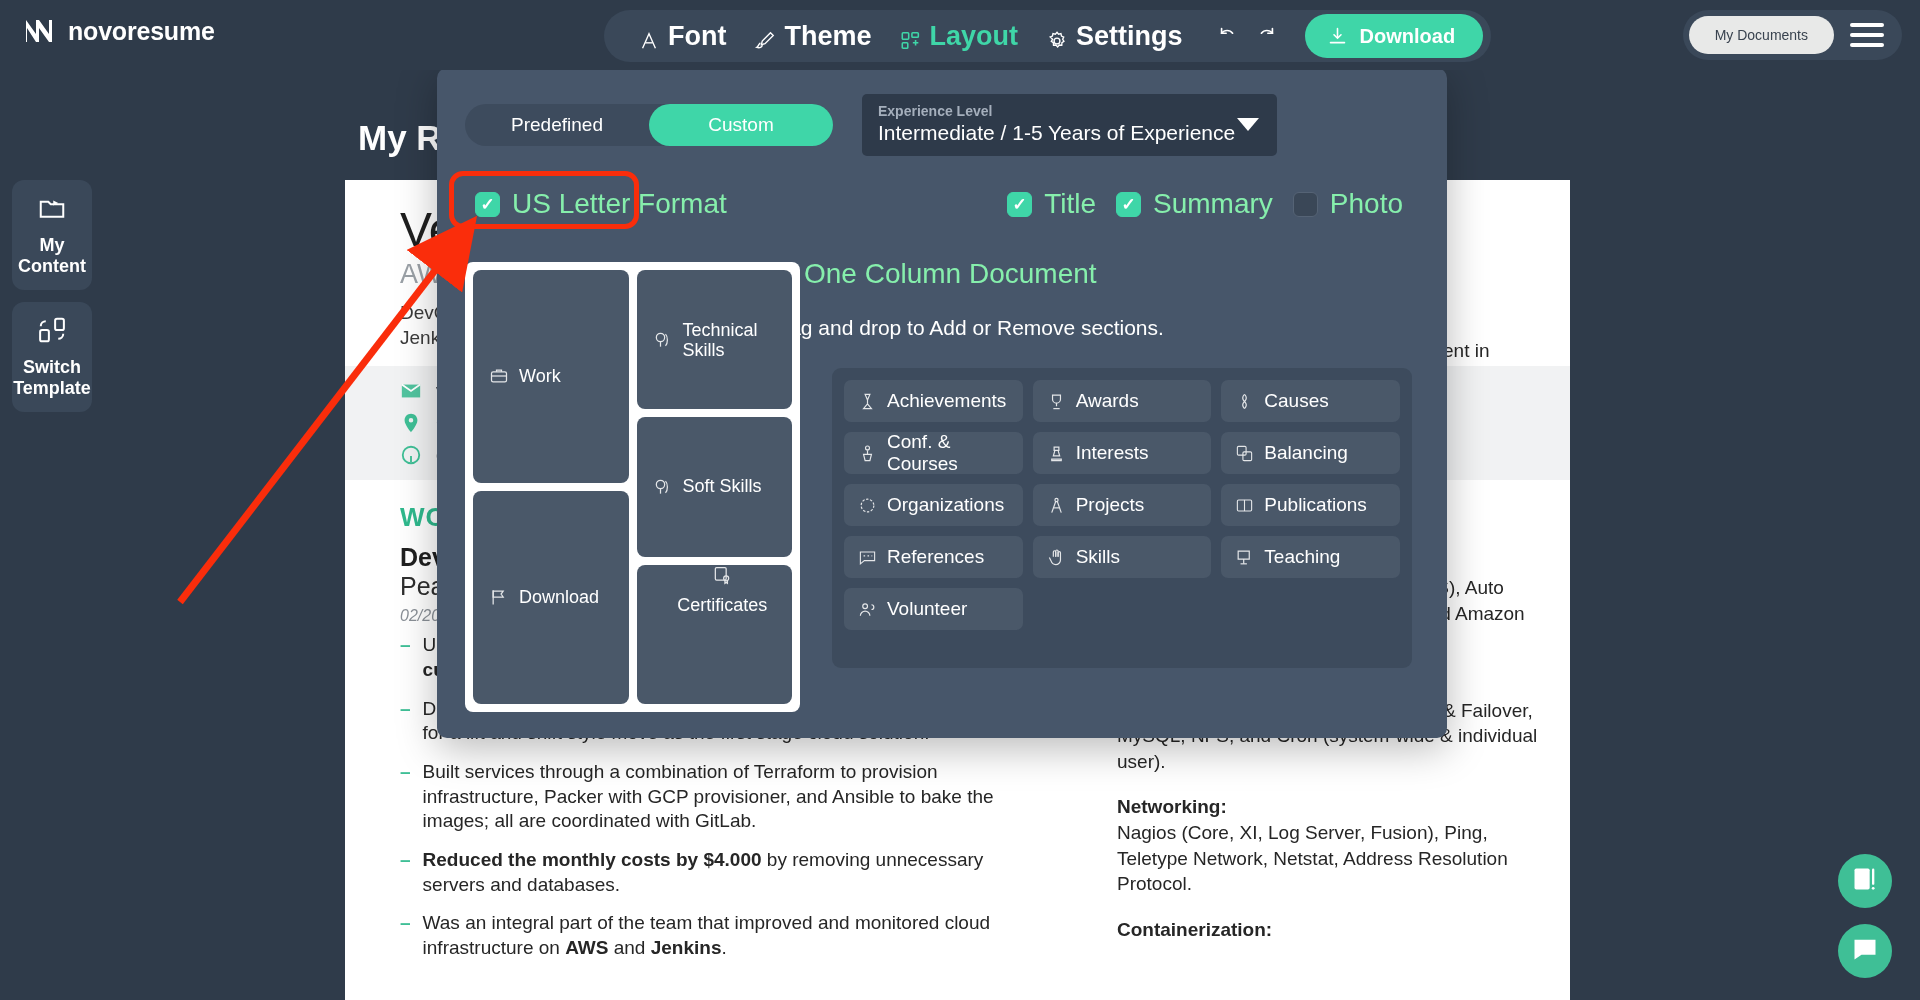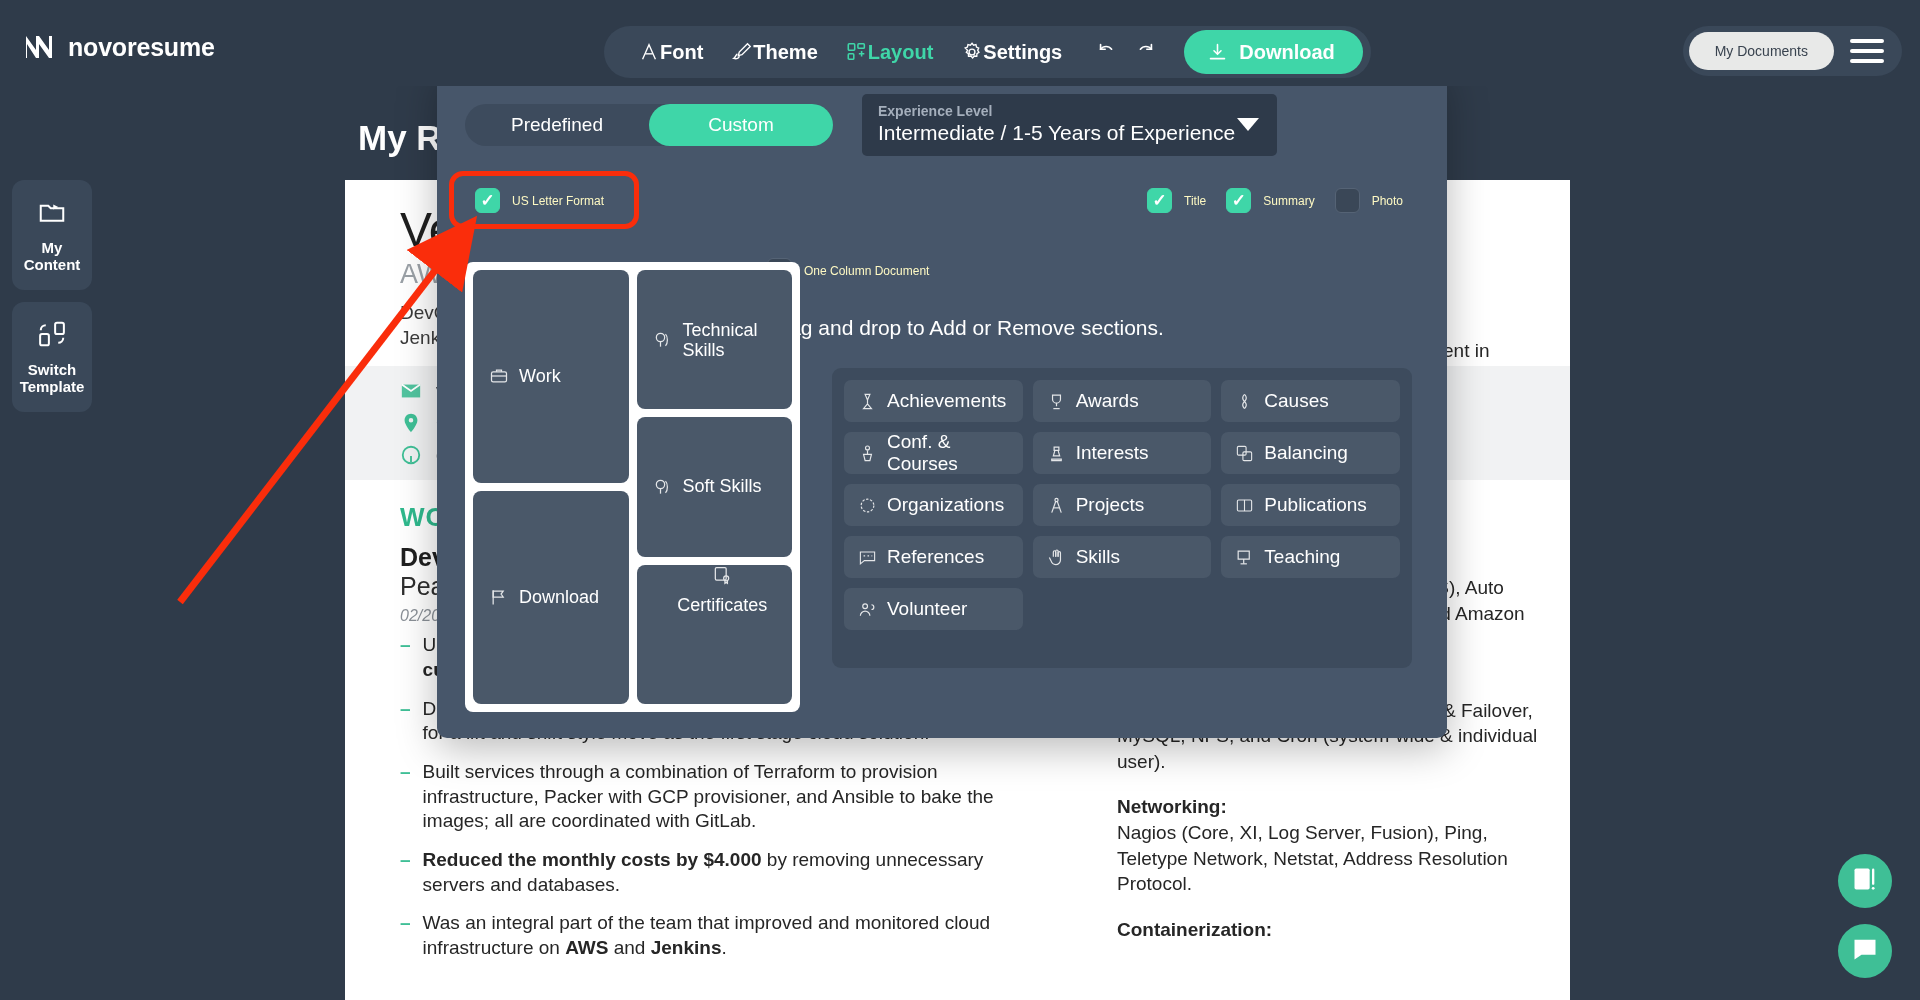--- a/index.html
+++ b/index.html
@@ -5,50 +5,50 @@
   * { box-sizing: border-box; margin: 0; padding: 0; }
   html, body {
     width: 1920px; height: 1000px;
     overflow: hidden;
     background: #2f3b4a;
     font-family: "Liberation Sans", sans-serif;
   }
   #root { position: relative; width: 1920px; height: 1000px; background: #2f3b4a; }
 
   
-  .topbar { position: absolute; left:0; top:0; width:1920px; height:70px; background:#2f3b4a; z-index:40;margin-top:16px; }
+  .topbar { position: absolute; left:0; top:0; width:1920px; height:70px; background:#2f3b4a; z-index:40; }
   .brand { position:absolute; left:22px; top:14px; display:flex; align-items:center; gap:12px; }
   .brand-logo { width:34px; height:34px; }
   .brand-name { color:#ffffff; font-size:25px; font-weight:700; letter-spacing:-0.2px; }
 
   .toolbar {
     position:absolute; left:604px; top:10px; height:52px;
     background:#3a4859; border-radius:26px;
     display:flex; align-items:center; padding:0 8px 0 22px; gap:4px;
   }
-  .tb-item { display:flex; align-items:flex-start; padding:6px 12px; color:#ffffff; font-size:20px; font-weight:700; cursor:pointer; border-radius:18px; }
+  .tb-item { display:flex; align-items:flex-end; gap:8px; padding:6px 12px; color:#ffffff; font-size:27px; font-weight:700; cursor:pointer; border-radius:18px; }
   .tb-item.active { color:#3fd6a8; }
   .tb-icon { width:22px; height:22px; display:inline-flex; align-items:center; justify-content:center; }
   .tb-undo { display:flex; align-items:center; gap:16px; padding:0 10px 0 18px; }
   .dl-btn {
     display:flex; align-items:center; gap:11px;
     background:#3fd6a8; color:#ffffff; border:none;
     height:44px; padding:0 28px 0 22px; border-radius:22px;
     font-size:20px; font-weight:700; cursor:pointer; margin-left:14px;
   }
 
   .rightgroup { position:absolute; right:18px; top:10px; height:50px; background:#3a4859; border-radius:25px; display:flex; align-items:center; gap:14px; padding:0 16px 0 6px; }
   .mydocs { background:#e8e9e8; color:#39434f; border:none; border-radius:22px; height:38px; padding:0 26px; font-size:14px; font-weight:500; cursor:pointer; }
   .hamburger { display:flex; flex-direction:column; gap:6px; cursor:pointer; padding:4px 2px; }
   .hamburger span { display:block; width:34px; height:4px; background:#ffffff; border-radius:2px; }
 
   
   .rail { position:absolute; left:12px; top:180px; display:flex; flex-direction:column; gap:12px; z-index:20; }
   .rail-btn { width:80px; height:110px; background:#3a4859; border-radius:12px; display:flex; flex-direction:column; align-items:center; justify-content:center; gap:8px; cursor:pointer; }
-  .rail-btn .lbl { color:#ffffff; font-size:15px; font-weight:600; line-height:1.15; text-align:center; }
+  .rail-btn .lbl { color:#ffffff; font-size:18px; font-weight:600; line-height:1.15; text-align:center; }
 
   
   .pagearea { position:absolute; left:0; top:70px; width:1920px; height:930px; overflow:hidden; }
   .page-title { position:absolute; left:358px; top:48px; color:#ffffff; font-size:35px; font-weight:700; }
   .progress-pill { position:absolute; left:1370px; top:122px; height:44px; width:160px; background:#3a4859; border-radius:22px; display:flex; align-items:center; gap:14px; padding:0 12px 0 18px; }
   .progress-circle { width:30px; height:30px; border-radius:50%; border:2px solid #6b7888; color:#c7cfd9; font-size:16px; display:flex; align-items:center; justify-content:center; }
   .toggle { width:58px; height:28px; background:#252e3a; border-radius:14px; position:relative; cursor:pointer; }
   .toggle .knob { position:absolute; left:3px; top:3px; width:22px; height:22px; border-radius:50%; background:#ffffff; }
 
   .doc { position:absolute; left:345px; top:110px; width:1225px; height:830px; background:#ffffff; color:#1f1f1f; overflow:hidden; }
@@ -85,21 +85,21 @@
     background:#2e3a4a; border-radius:5px; padding:9px 16px; cursor:pointer;
   }
   .explevel .cap { color:#a5afbc; font-size:14px; font-weight:700; }
   .explevel .val { color:#ffffff; font-size:21px; font-weight:500; margin-top:2px; }
   .caret { position:absolute; right:18px; top:24px; width:0; height:0; border-left:11px solid transparent; border-right:11px solid transparent; border-top:13px solid #ffffff; }
 
   .chk { display:flex; align-items:center; gap:12px; cursor:pointer; }
   .box { width:25px; height:25px; border-radius:6px; background:#3a4757; border:1px solid #556375; display:flex; align-items:center; justify-content:center; }
   .box.on { background:#3fd6a8; border-color:#3fd6a8; }
   .box.on::after { content:"✓"; color:#ffffff; font-size:17px; font-weight:700; line-height:1; }
-  .chk .t { color:#fef9c3; font-size:12px; }
+  .chk .t { color:#86efac; font-size:28px; }
 
   .usletter { position:absolute; left:38px; top:120px; }
   .hl-ring { position:absolute; left:12px; top:103px; width:190px; height:58px; border:5px solid #fa2d0b; border-radius:14px; pointer-events:none; }
   .topchecks { position:absolute; right:44px; top:120px; display:flex; gap:20px; }
   .onecol { position:absolute; left:330px; top:190px; }
   .dnd { position:absolute; left:330px; top:248px; color:#ffffff; font-size:21px; font-weight:500; }
 
   .layoutbox { position:absolute; left:28px; top:194px; width:335px; height:450px; background:#ffffff; border-radius:8px; padding:8px; }
   .lgrid { width:100%; height:100%; display:grid; grid-template-columns: 1fr 1fr; grid-template-rows: repeat(6,1fr); gap:8px; }
   .card { background:#4a5869; border-radius:8px; display:flex; align-items:center; padding:0 0 0 16px; gap:10px; color:#ffffff; font-size:18px; font-weight:500; cursor:grab; }

